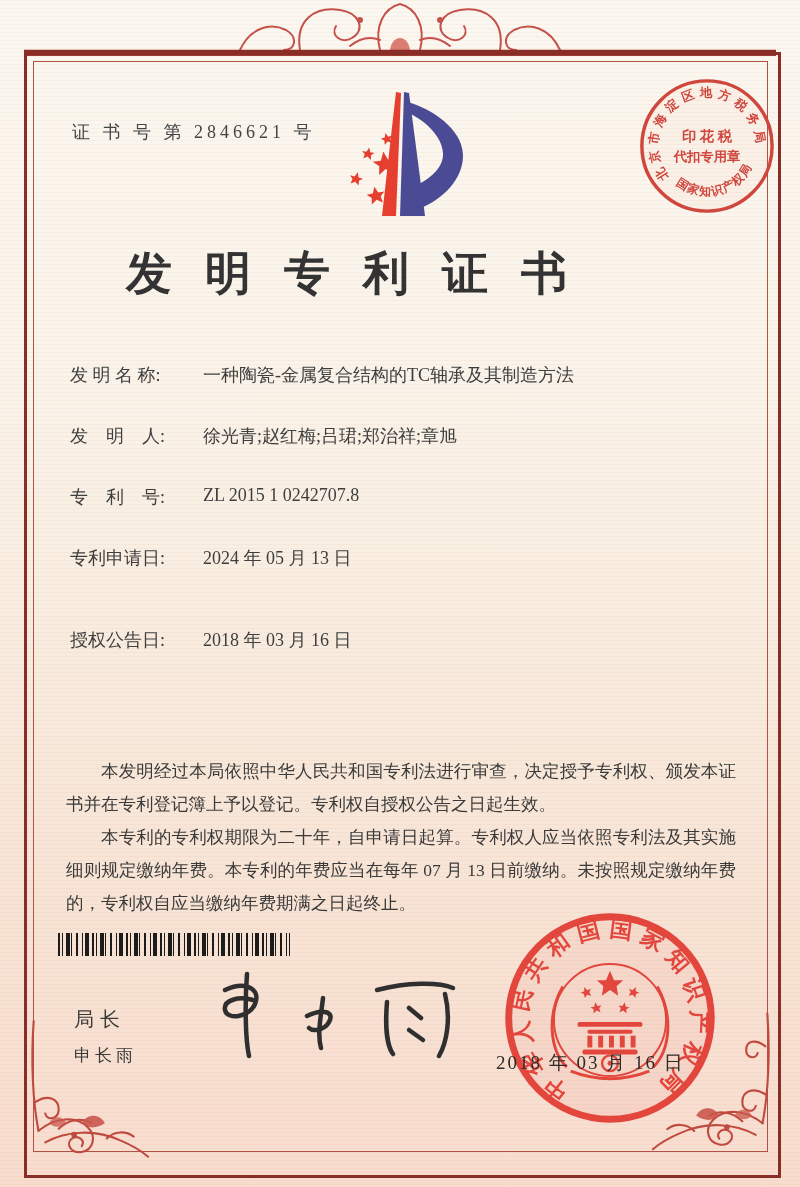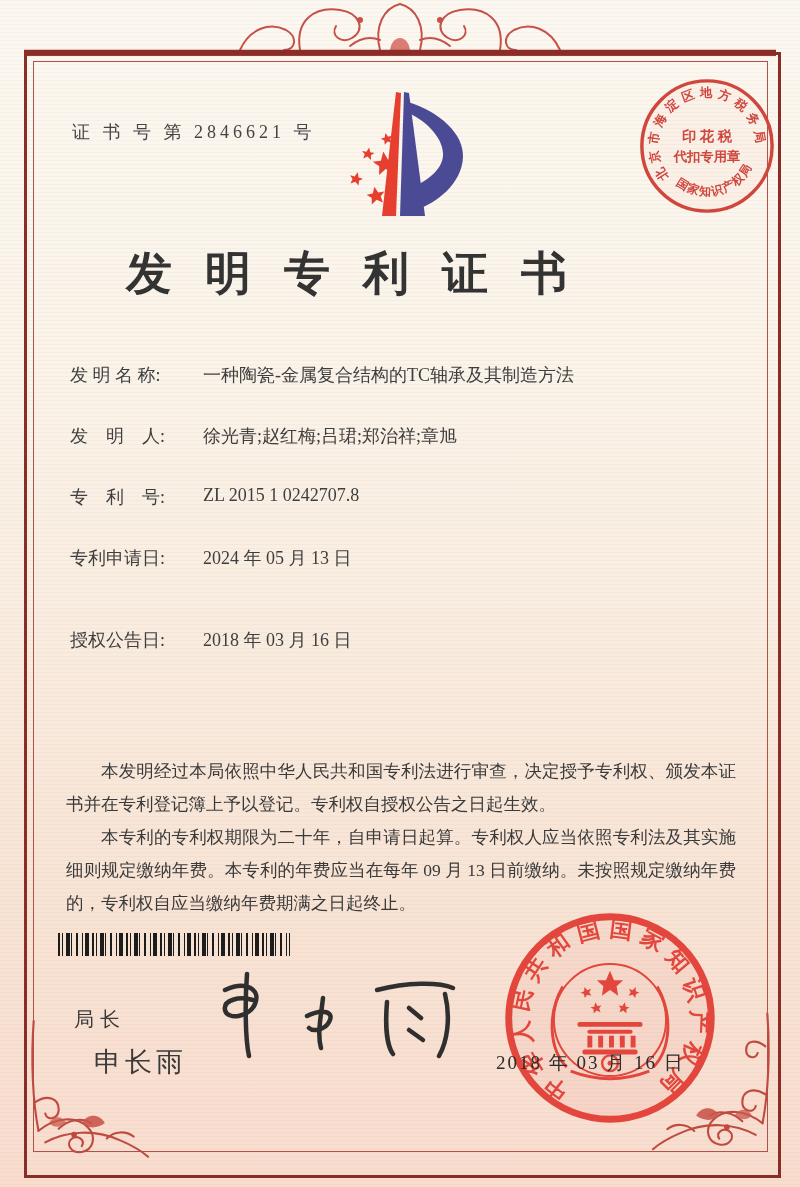--- a/index.html
+++ b/index.html
@@ -25,21 +25,21 @@
   .body-text{left:66px;top:710px;width:670px;font-size:17.5px;line-height:33px;text-align:justify;color:#3a3a3a;margin-top:45px;}
   .body-text p{margin:0;text-indent:2em;}
   .barcode{left:58px;top:933px;width:232px;height:23px;
     background:repeating-linear-gradient(90deg,
       #1c1c1c 0 2px,transparent 2px 4px,#1c1c1c 4px 5px,transparent 5px 8px,
       #1c1c1c 8px 12px,transparent 12px 13px,#1c1c1c 13px 14px,transparent 14px 18px,
       #1c1c1c 18px 20px,transparent 20px 24px,#1c1c1c 24px 25px,transparent 25px 27px,
       #1c1c1c 27px 31px,transparent 31px 34px);
   }
   .director-title{left:74px;top:1006px;font-size:20px;letter-spacing:6px;color:#3a3a3a;text-align:right;}
-  .director-name{left:74px;top:1044px;font-size:27px;letter-spacing:4px;color:#3a3a3a;margin-left:20px;}
+  .director-name{left:74px;top:1044px;font-size:17px;letter-spacing:4px;color:#3a3a3a;}
   .seal-date{left:496px;top:1050px;font-size:19px;letter-spacing:2px;color:#2e2b28;z-index:6;}
   svg{display:block;}
   .z1{z-index:1;} .z2{z-index:2;} .z3{z-index:3;} .z4{z-index:4;}
 </style>
 </head>
 <body>
 
 <div class="page">
 
   <svg class="abs z1" style="left:0;top:0" width="800" height="58" viewBox="0 0 800 58">
@@ -109,21 +109,21 @@
   </div>
   <div class="abs field f3 z2">
     <span class="lbl">专利申请日:</span><span class="val">2024 年 05 月 13 日</span>
   </div>
   <div class="abs field f5 z2">
     <span class="lbl">授权公告日:</span><span class="val">2018 年 03 月 16 日</span>
   </div>
 
   <div class="abs body-text z2">
     <p>本发明经过本局依照中华人民共和国专利法进行审查，决定授予专利权、颁发本证书并在专利登记簿上予以登记。专利权自授权公告之日起生效。</p>
-    <p>本专利的专利权期限为二十年，自申请日起算。专利权人应当依照专利法及其实施细则规定缴纳年费。本专利的年费应当在每年 09 月 13 日前缴纳。未按照规定缴纳年费的，专利权自应当缴纳年费期满之日起终止。</p>
+    <p>本专利的专利权期限为二十年，自申请日起算。专利权人应当依照专利法及其实施细则规定缴纳年费。本专利的年费应当在每年 07 月 13 日前缴纳。未按照规定缴纳年费的，专利权自应当缴纳年费期满之日起终止。</p>
   </div>
 
   <div class="abs barcode z2"></div>
 
   <div class="abs director-title z2">局长</div>
   <div class="abs director-name z2">申长雨</div>
 
   <svg class="abs z3" style="left:195px;top:960px" width="270" height="110" viewBox="0 0 270 110">
     <g stroke="#2f2f2f" stroke-width="4.5" fill="none" stroke-linecap="round" stroke-linejoin="round">
       <path d="M52,14 C50,40 50,78 54,96"></path>

